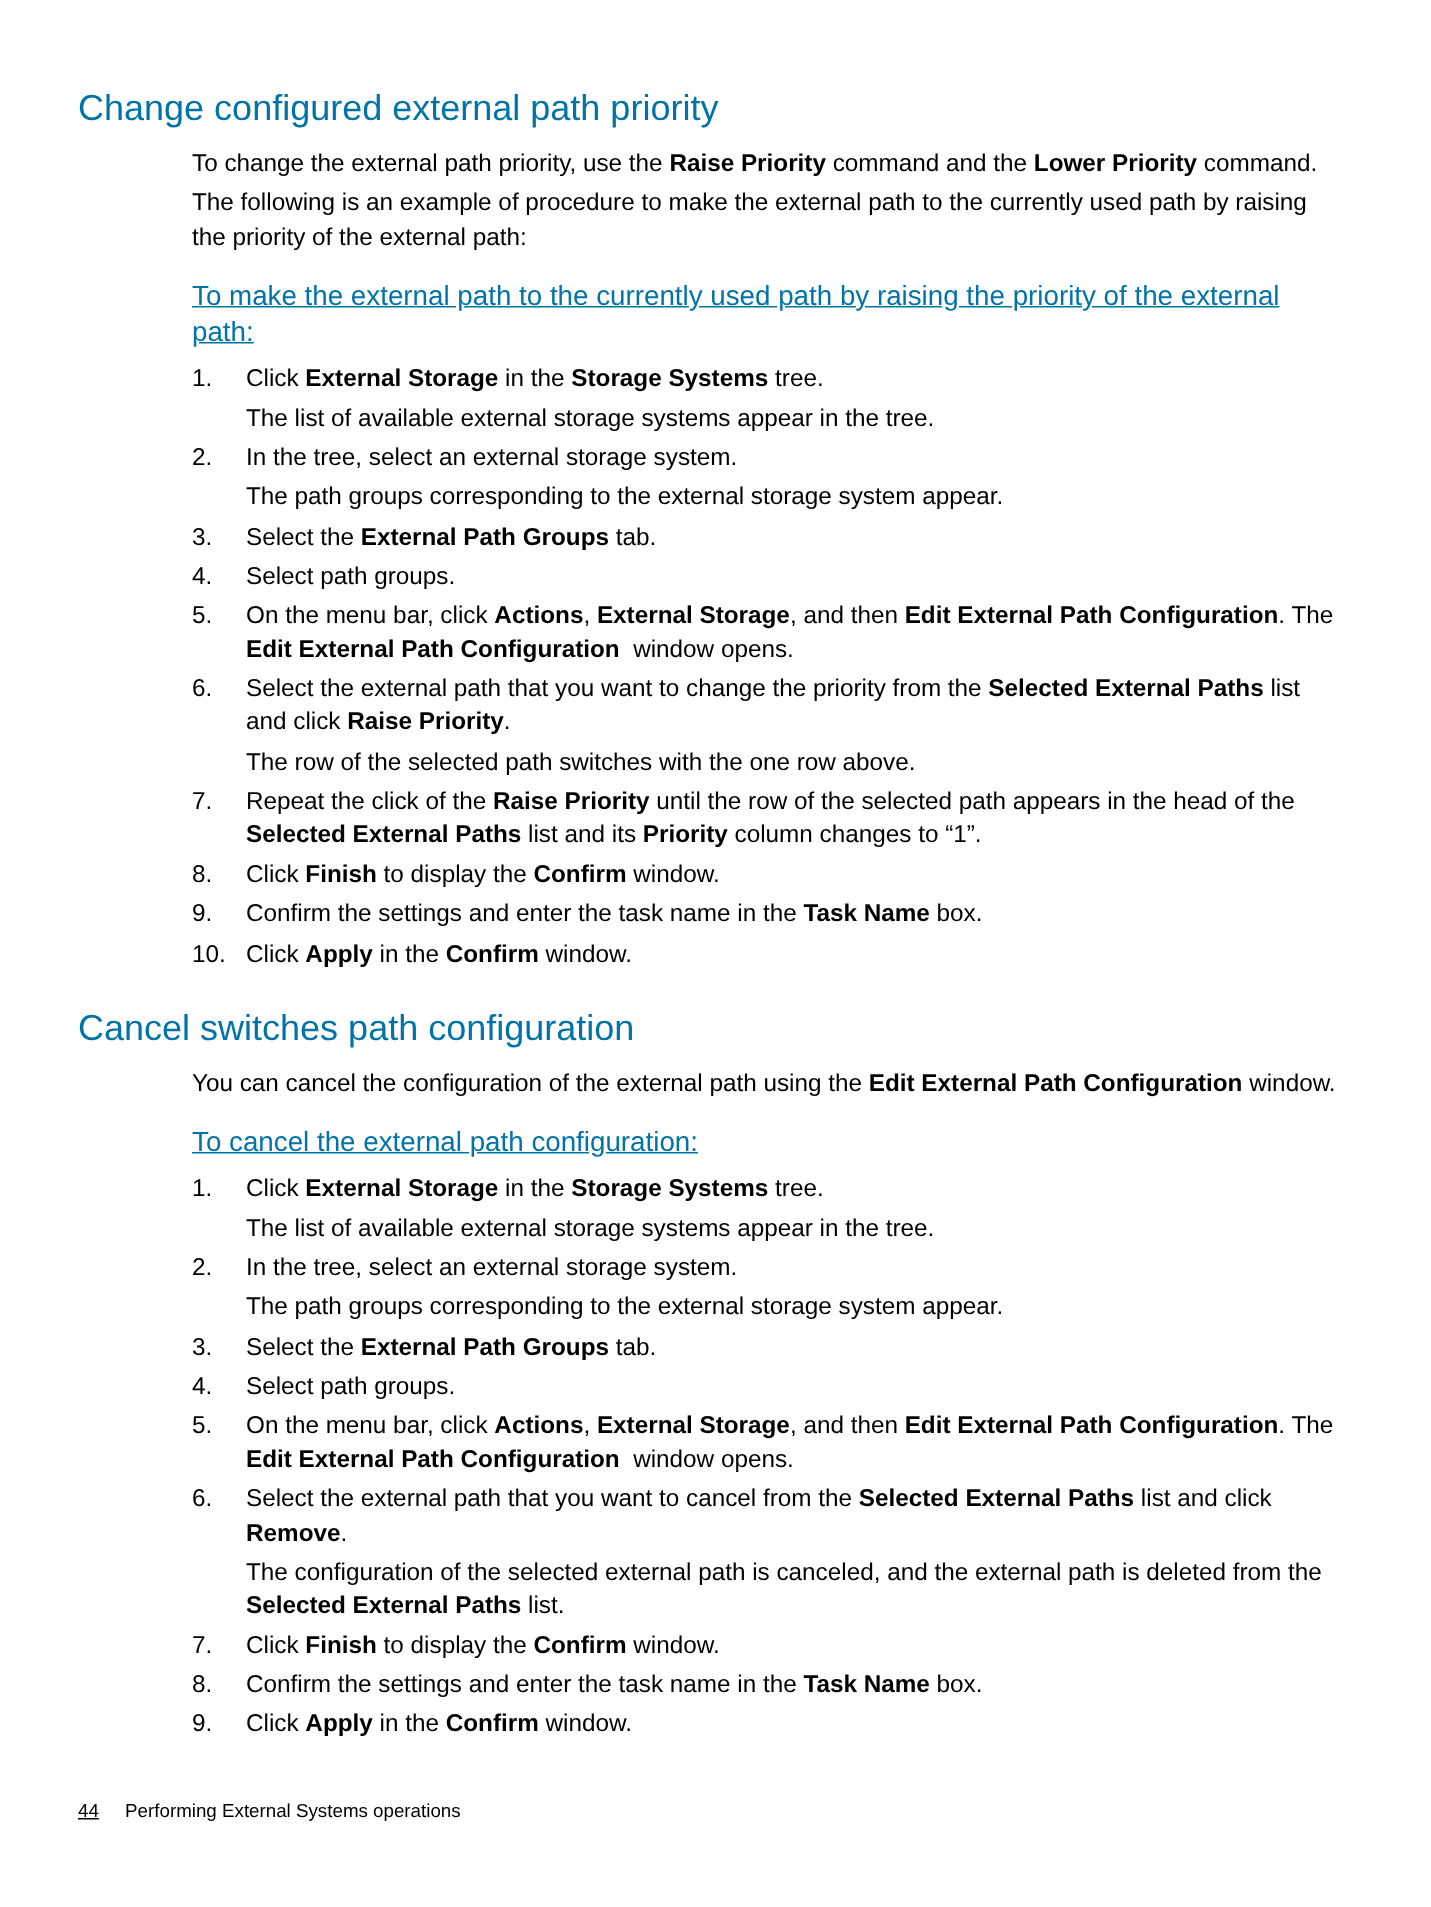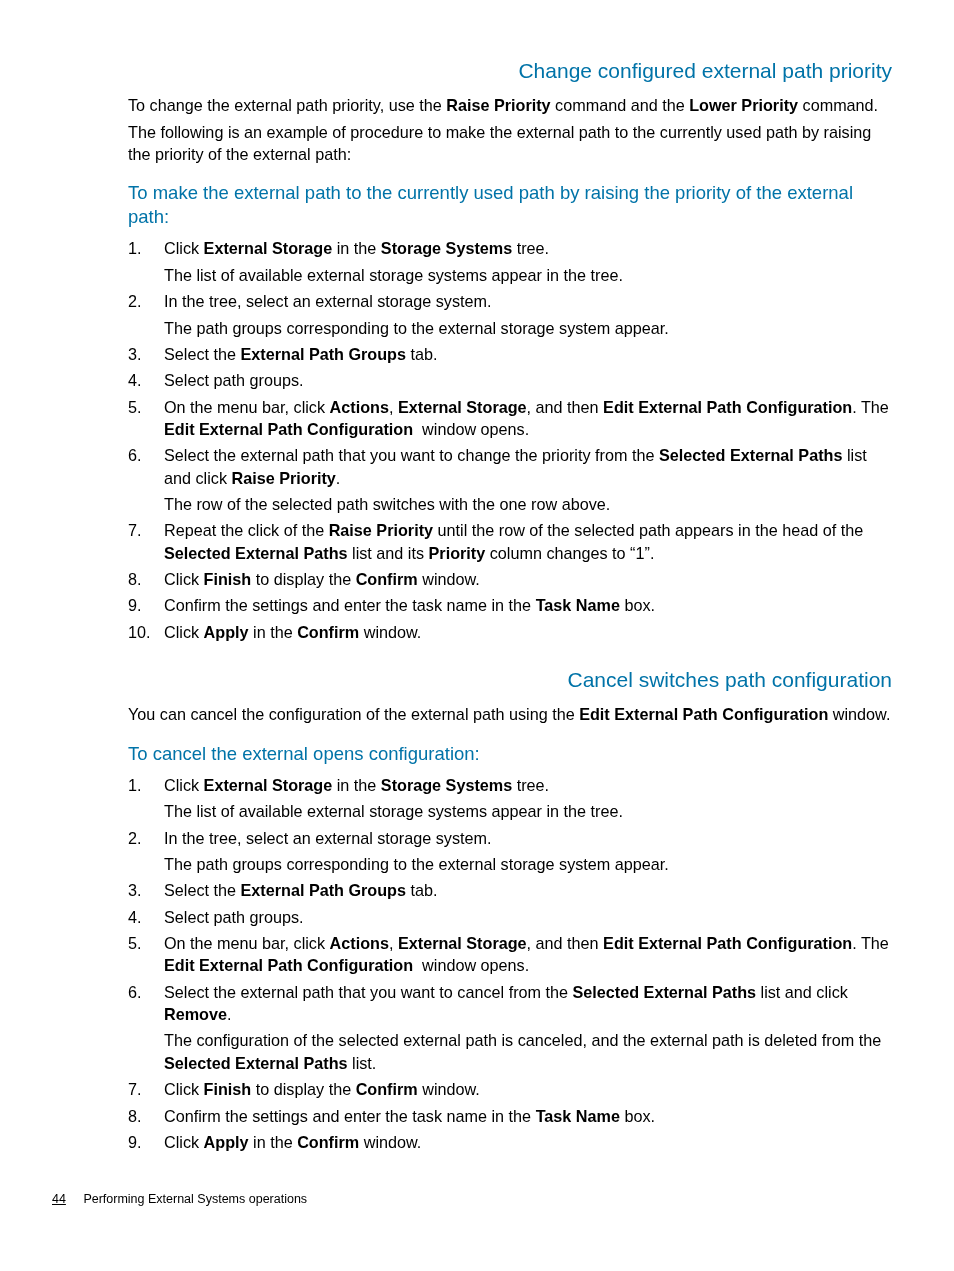--- a/index.html
+++ b/index.html
@@ -13,31 +13,31 @@
     margin: 0;
     padding: 0;
     box-sizing: border-box;
   }
   .page {
     padding: 58px 62px 30px 52px;
   }
   h2.blue {
     color: #0073a8;
     font-weight: 400;
-    font-size: 21px;
+    font-size: 24px;
     margin: 0 0 10px 0;
     line-height: 1.25;
-    text-align: right;
   }
   h3.blue {
     color: #0073a8;
     font-weight: 400;
     font-size: 18.5px;
     margin: 16px 0 8px 0;
     line-height: 1.3;
+    text-decoration: underline;
   }
   .body-indent {
     margin-left: 76px;
   }
   p { margin: 4px 0 4px 0; }
   ol.steps {
     list-style: none;
     padding: 0;
     margin: 6px 0 0 0;
   }
@@ -146,21 +146,21 @@
           </span>
         </li>
       </ol>
   </div>
 
   <h2 class="blue" style="margin-top:22px">Cancel switches path configuration</h2>
 
   <div class="body-indent">
     <p>You can cancel the configuration of the external path using the <b>Edit External Path Configuration</b> window.</p>
 
-    <h3 class="blue">To cancel the external opens configuration:</h3>
+    <h3 class="blue">To cancel the external path configuration:</h3>
 
     <ol class="steps">
         <li>
           <span class="num">1.</span>
           <span class="txt">
             <p>Click <b>External Storage</b> in the <b>Storage Systems</b> tree.</p>
             <p class="sub">The list of available external storage systems appear in the tree.</p>
           </span>
         </li>
         <li>

